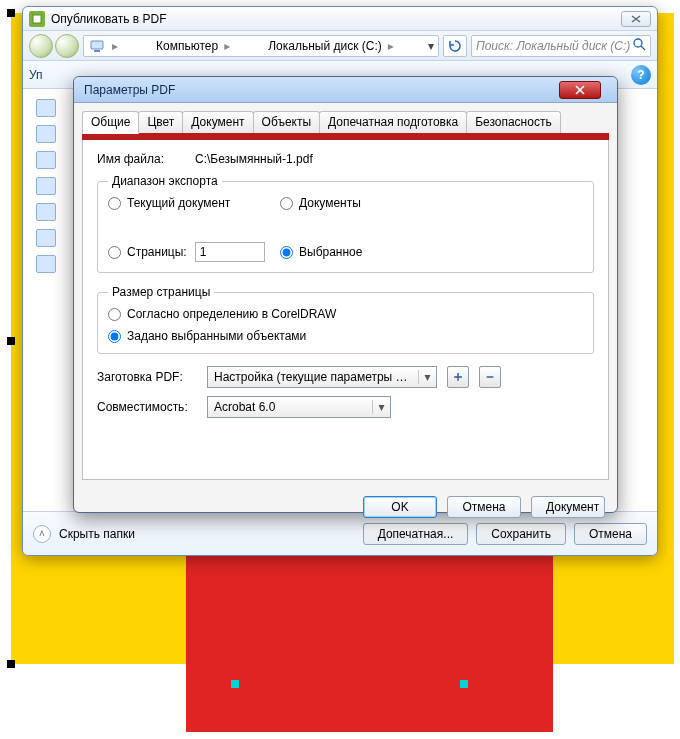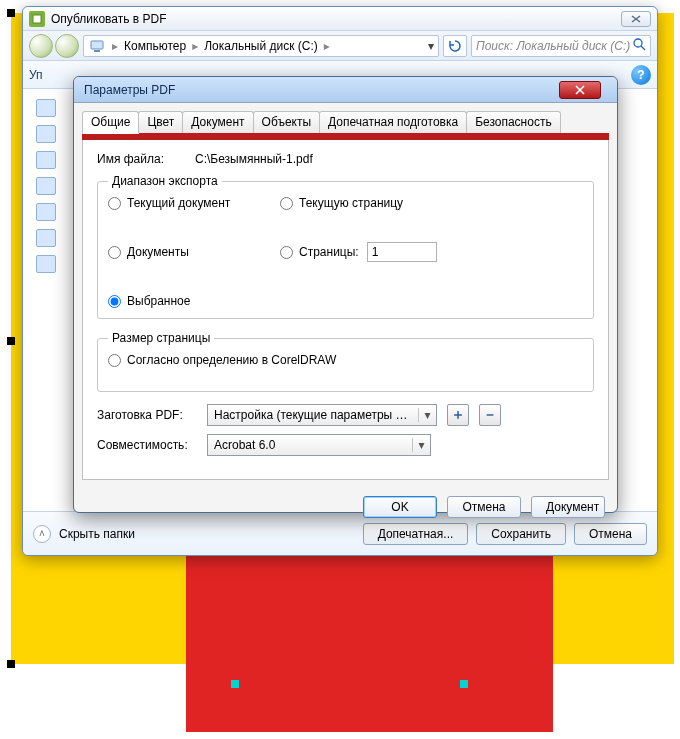--- a/index.html
+++ b/index.html
@@ -30,21 +30,21 @@
   .outer-nav {
     height: 30px; display:flex; align-items:center; gap:4px; padding:2px 6px;
     background: linear-gradient(#f2f6fb,#e5eef8); border-bottom:1px solid #c5d4e8;
   }
   .nav-circle { width:24px; height:24px; border-radius:50%; background: radial-gradient(circle at 30% 30%, #fff, #cfe0b5 60%, #8fb05e); border:1px solid #9fb67a; cursor:pointer; }
   .nav-circle + .nav-circle { margin-left:-2px; }
   .breadcrumb {
     flex:1; height:22px; border:1px solid #b5c6db; background:#fff; display:flex; align-items:center; border-radius:2px;
   }
   .breadcrumb .bc-icon { width:18px; height:18px; margin:0 4px; }
-  .breadcrumb .bc-part { padding:0 4px; cursor:pointer; }
+  .breadcrumb .bc-part { padding:0 4px; cursor:pointer;margin-left:32px; }
   .breadcrumb .bc-sep { color:#888; padding:0 2px; }
   .breadcrumb .bc-drop { margin-left:auto; padding:0 4px; color:#444; cursor:pointer; }
   .refresh-btn { width:24px; height:22px; border:1px solid #b5c6db; background:#fff; display:flex; align-items:center; justify-content:center; color:#1a66c2; cursor:pointer; border-radius:2px; }
   .search-box { width:180px; height:22px; border:1px solid #b5c6db; background:#fff; display:flex; align-items:center; border-radius:2px; padding:0 4px; color:#888; font-style:italic; }
   .search-box .mag { margin-left:auto; font-style:normal; color:#1a66c2; cursor:pointer; }
 
   .outer-toolbar {
     height:28px; background:linear-gradient(#f7fbff,#eaf2fb); border-bottom:1px solid #c5d4e8;
     display:flex; align-items:center; padding: 0 6px; gap:6px;
   }
@@ -262,61 +262,61 @@
 
     <fieldset class="grp">
       <legend>Диапазон экспорта</legend>
       <div class="radio-grid">
         <label class="radio-item">
           <input type="radio" name="er" style="">
             <span>Текущий документ</span>
         </label>
         <label class="radio-item">
           <input type="radio" name="er" style="">
-            <span>Текущую страницу</span>
-        </label>
-        <label class="radio-item">
-          <input type="radio" name="er" style="">
             <span>Документы</span>
         </label>
         <div class="pages-line">
           <label class="radio-item">
             <input type="radio" name="er" style="">
               <span>Страницы:</span>
           </label>
           <input class="text-input" style="width: 70px;" value="1">
         </div>
         <label class="radio-item">
           <input type="radio" name="er" checked="" style="">
             <span>Выбранное</span>
         </label>
       </div>
     </fieldset>
 
     <fieldset class="grp">
       <legend>Размер страницы</legend>
-      <label class="radio-item" style="margin-bottom:14px">
+      <label class="radio-item" style="margin-bottom:8px">
         <input type="radio" name="ps" style="">
           <span>Согласно определению в CorelDRAW</span>
+      </label>
+      <label class="radio-item">
+        <input type="radio" name="ps" checked="" style="">
+          <span>Задано выбранными объектами</span>
       </label>
     </fieldset>
 
     <div class="row">
       <label class="lbl" style="min-width:100px">Заготовка PDF:</label>
       <div class="combo" style="width:230px">
         <span class="combo-text">Настройка (текущие параметры не с...</span>
         <span class="combo-arrow">▾</span>
       </div>
       <div class="square-btn">＋</div>
       <div class="square-btn">－</div>
     </div>
 
     <div class="row">
       <label class="lbl" style="min-width:100px">Совместимость:</label>
-      <div class="combo" style="width:224px">
+      <div class="combo" style="width:184px">
         <span class="combo-text">Acrobat 6.0</span>
         <span class="combo-arrow">▾</span>
       </div>
     </div>
 
   </div>
 
   <div class="inner-buttons">
     <button class="btn default" style="width:74px">OK</button>
     <button class="btn" style="width:74px">Отмена</button>

